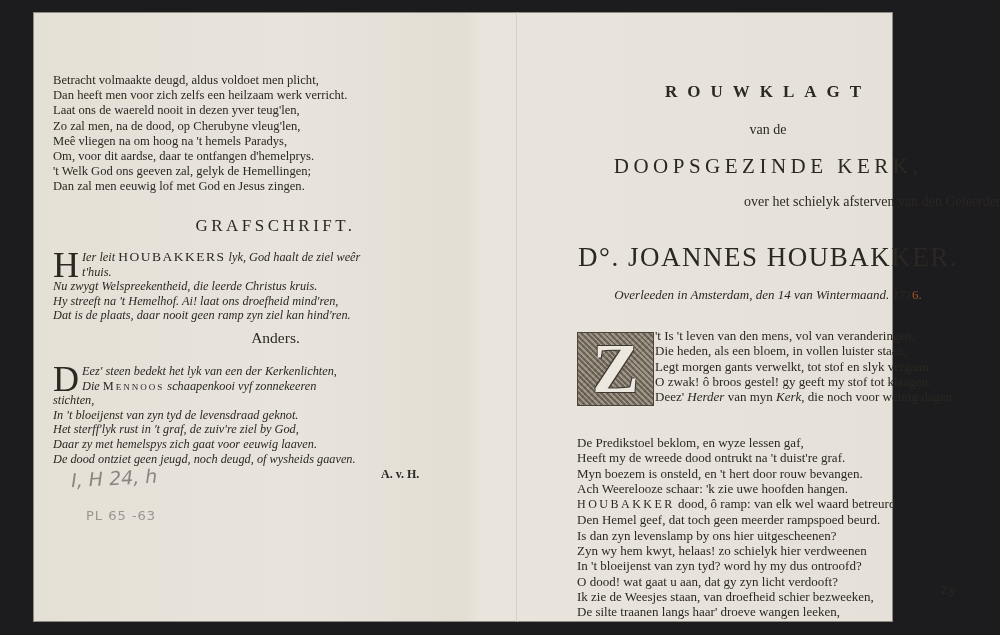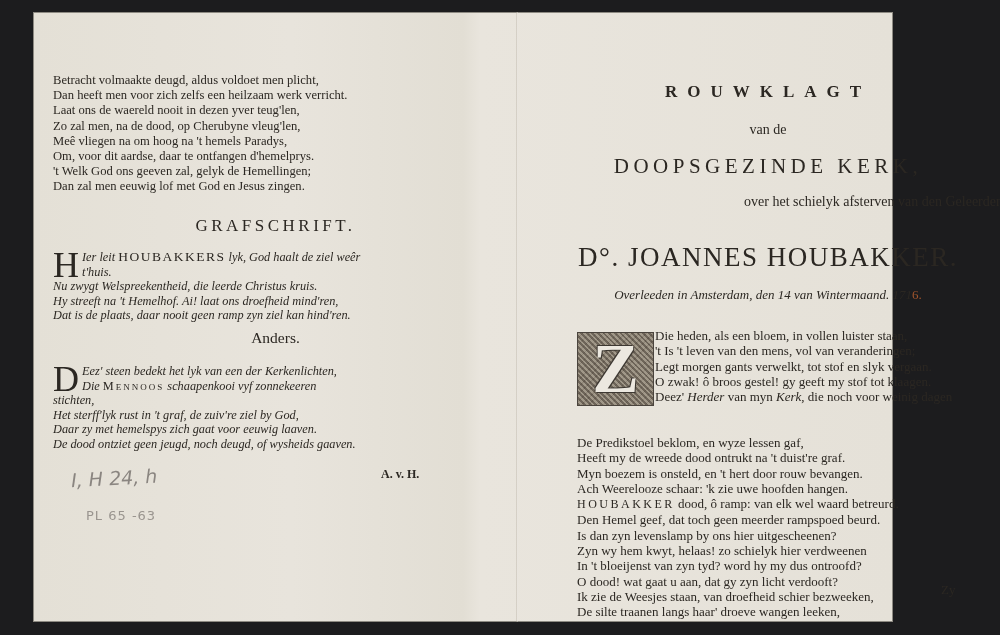--- a/index.html
+++ b/index.html
@@ -100,20 +100,21 @@
     </div>
 
     <div class="anders-title">Anders.</div>
 
     <div class="ital anders">
       <span class="dropcap">D</span>
       <div>Eez' steen bedekt het lyk van een der Kerkenlichten,</div>
       <div>
         <span>Die </span><span class="sc-small">Mennoos</span><span> schaapenkooi vyf zonnekeeren stichten,</span>
       </div>
+      <div style="clear:both">In 't bloeijenst van zyn tyd de levensdraad geknot.</div>
       <div>Het sterff'lyk rust in 't graf, de zuiv're ziel by God,</div>
       <div>Daar zy met hemelspys zich gaat voor eeuwig laaven.</div>
       <div>De dood ontziet geen jeugd, noch deugd, of wysheids gaaven.</div>
     </div>
 
     <div class="signature">A. v. H.</div>
     <div class="ms1">I, H 24, h</div>
     <div class="ms2">PL 65 -63</div>
   </div>
 
@@ -125,22 +126,22 @@
       <div>over het schielyk afsterven van den Geleerden</div>
     </div>
     <div class="r-name">D°. JOANNES HOUBAKKER.</div>
     <div class="r-date">
       <span>Overleeden in Amsterdam, den 14 van Wintermaand. 171</span><span class="ink">6.</span>
     </div>
 
     <div class="zbox">Z</div>
 
     <div class="r-poem-top">
+      <div>'t Is 't leven van den mens, vol van veranderingen;</div>
       <div>Die heden, als een bloem, in vollen luister staan,</div>
-      <div>'t Is 't leven van den mens, vol van veranderingen;</div>
       <div>Legt morgen gants verwelkt, tot stof en slyk vergaan.</div>
       <div>O zwak! ô broos gestel! gy geeft my stof tot klaagen.</div>
       <div>
         <span>Deez' </span><em>Herder</em><span> van myn </span><em>Kerk</em><span>, die noch voor weinig dagen</span>
       </div>
     </div>
 
     <div class="r-poem-bottom">
       <div>De Predikstoel beklom, en wyze lessen gaf,</div>
       <div>Heeft my de wreede dood ontrukt na 't duist're graf.</div>

